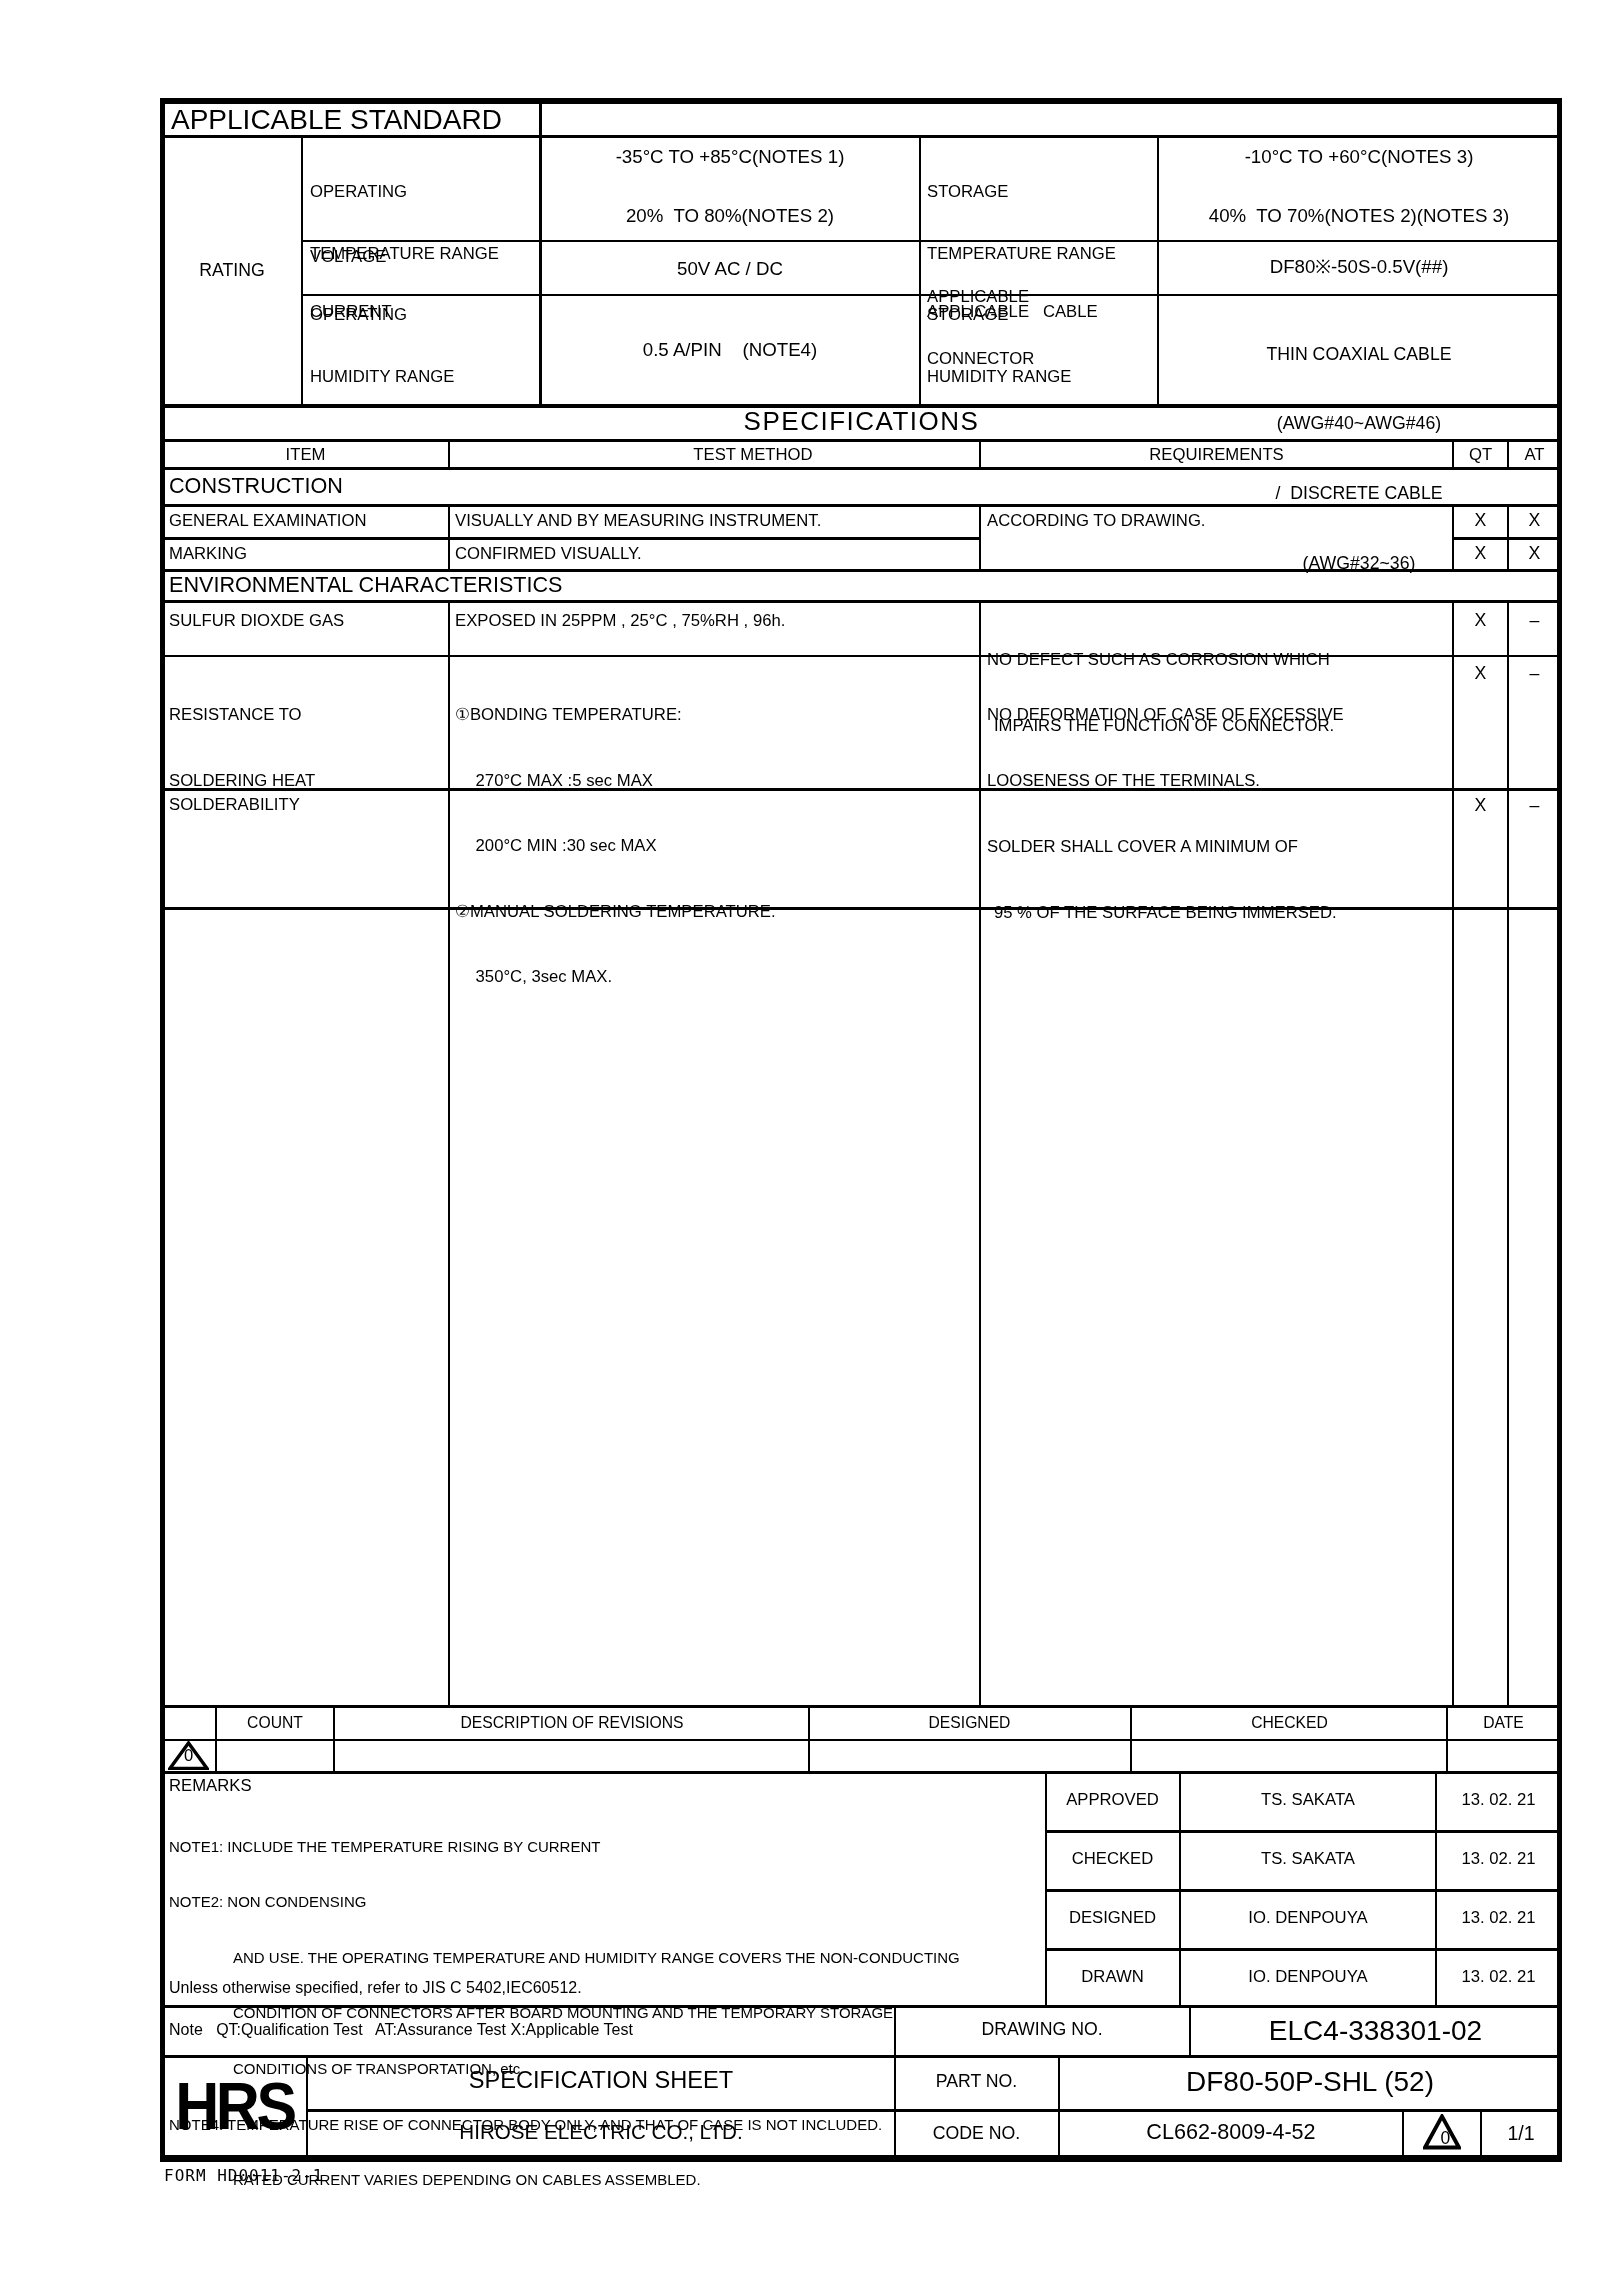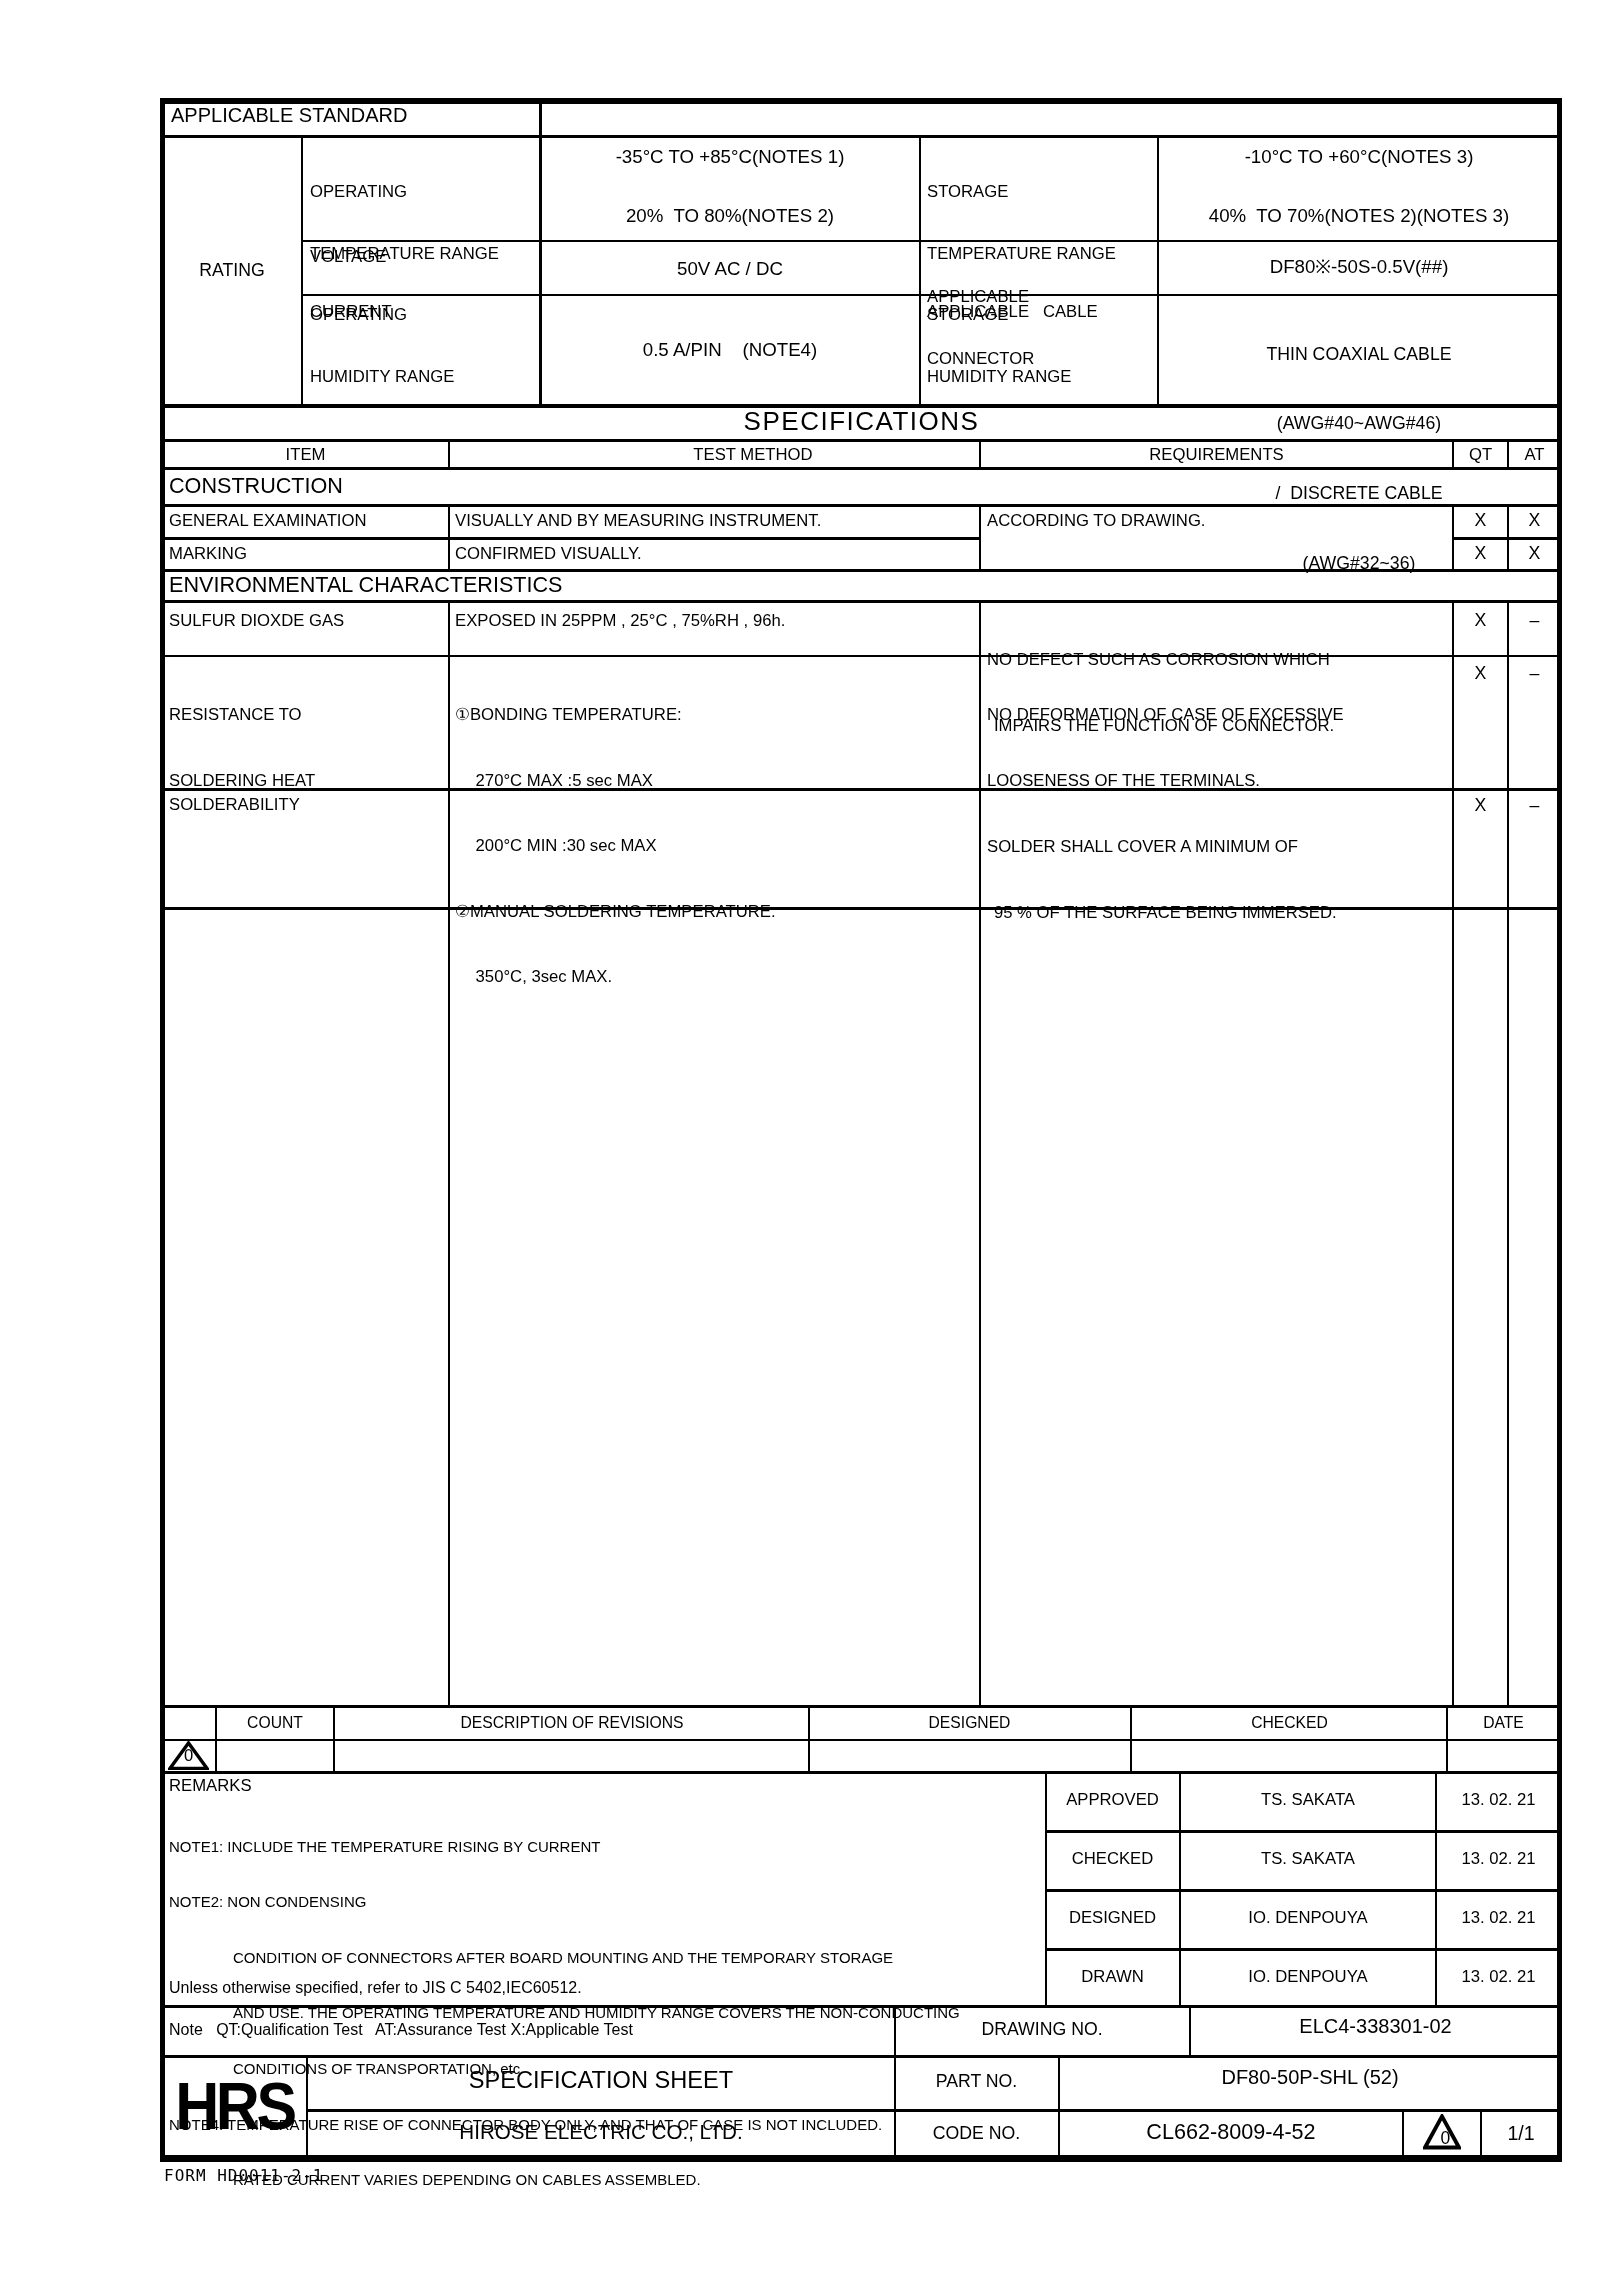--- a/index.html
+++ b/index.html
@@ -7,21 +7,21 @@
          font-family:"Liberation Sans",sans-serif;color:#000;}
   .ln{position:absolute;background:#000;}
   .txt{position:absolute;white-space:pre;line-height:1.12;}
   .c{text-align:center;}
   .blk div{white-space:pre;}
   .ind{padding-left:20.6px;}
   .ind2{padding-left:64px;}
   .ind3{padding-left:6.9px;}
   .f31{font-size:15px;} .f32{font-size:15.7px;} .f33{font-size:16px;} .f34{font-size:16.7px;}
   .f36{font-size:17.7px;} .f38{font-size:18.7px;} .f40{font-size:19.6px;} .f42{font-size:20.6px;}
-  .f44{font-size:21.6px;} .f46{font-size:20px;} .f48{font-size:23.6px;} .f54{font-size:26px;}
+  .f44{font-size:21.6px;} .f46{font-size:28px;} .f48{font-size:23.6px;} .f54{font-size:26px;}
   .lh49 div{line-height:24px;} .lh57 div{line-height:28px;} .lh62 div{line-height:30px;}
   .lh64 div{line-height:31px;} .lh45 div{line-height:22px;}
   .logo{font-weight:bold;letter-spacing:-3.4px;transform:scaleY(1.08);transform-origin:center;}
   .mono{font-family:"DejaVu Sans Mono","Liberation Mono",monospace;letter-spacing:1px;}
 </style>
 </head>
 <body>
 
 <div class="sheet">
 
@@ -190,22 +190,22 @@
 
   <svg style="position:absolute;left:168px;top:1741px;" width="41" height="29.4" viewBox="0 0 84 60">
     <polygon points="42,4 80,56 4,56" fill="none" stroke="#000" stroke-width="7"></polygon>
     <text x="42" y="40" text-anchor="middle" font-size="34" font-family="Liberation Sans, sans-serif">0</text>
   </svg>
 
   <div class="txt f34" style="left:169px;top:1777px;">REMARKS</div>
   <div class="txt f31 blk lh45" style="left:169px;top:1802px;">
     <div>NOTE1: INCLUDE THE TEMPERATURE RISING BY CURRENT</div>
     <div>NOTE2: NON CONDENSING</div>
+    <div class="ind2">AND USE. THE OPERATING TEMPERATURE AND HUMIDITY RANGE COVERS THE NON-CONDUCTING</div>
     <div class="ind2">CONDITION OF CONNECTORS AFTER BOARD MOUNTING AND THE TEMPORARY STORAGE</div>
-    <div class="ind2">AND USE. THE OPERATING TEMPERATURE AND HUMIDITY RANGE COVERS THE NON-CONDUCTING</div>
     <div class="ind2">CONDITIONS OF TRANSPORTATION, etc</div>
     <div>NOTE4: TEMPERATURE RISE OF CONNECTOR BODY ONLY, AND THAT OF CASE IS NOT INCLUDED.</div>
     <div class="ind2">RATED CURRENT VARIES DEPENDING ON CABLES ASSEMBLED.</div>
   </div>
   <div class="txt f33" style="left:169px;top:1979px;">Unless otherwise specified, refer to JIS C 5402,IEC60512.</div>
 
   <div class="txt f34 c" style="left:1046px;width:133px;top:1791px;">APPROVED</div>
   <div class="txt f34 c" style="left:1180px;width:256px;top:1791px;">TS. SAKATA</div>
   <div class="txt f34 c" style="left:1436px;width:125px;top:1791px;">13. 02. 21</div>
   <div class="txt f34 c" style="left:1046px;width:133px;top:1850px;">CHECKED</div>

